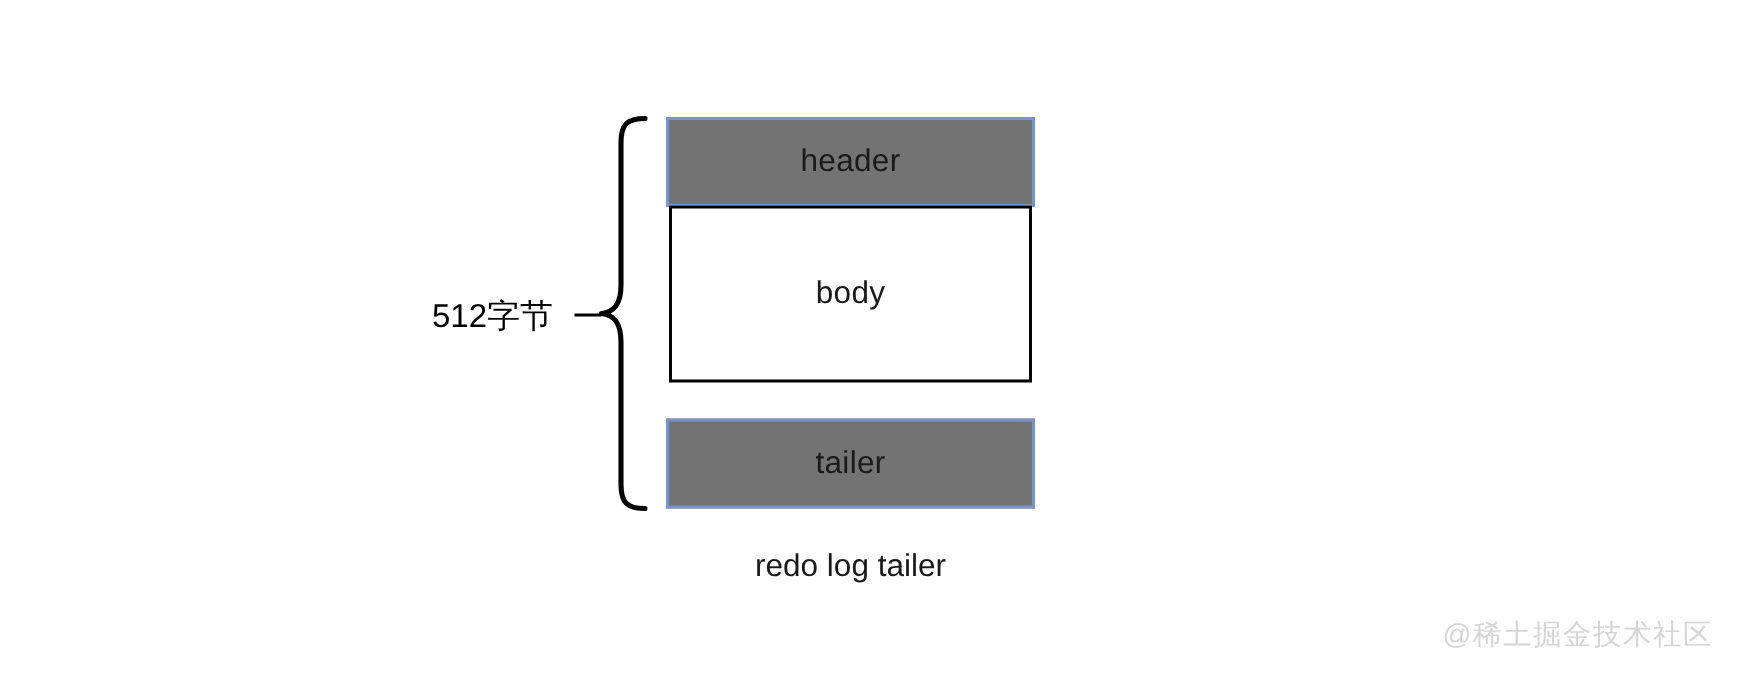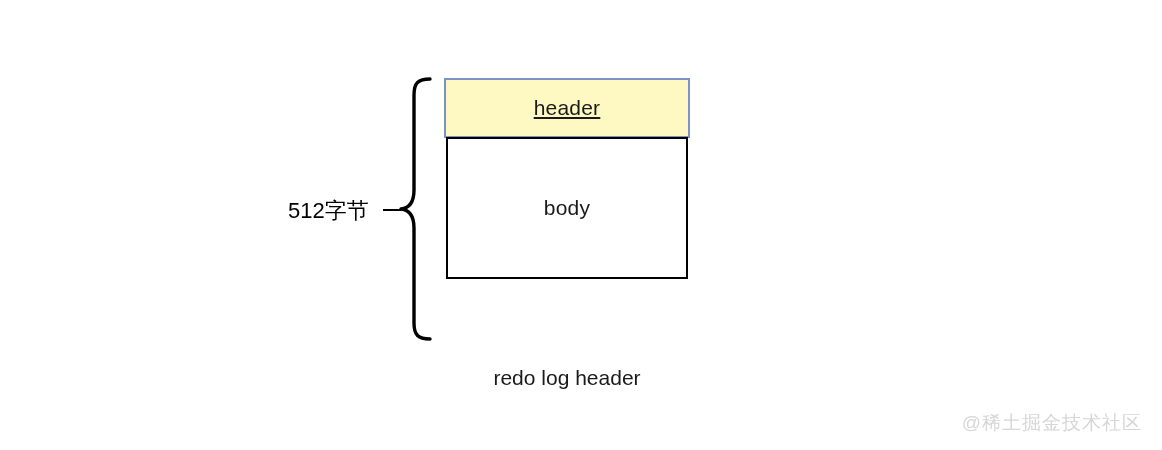--- a/index.html
+++ b/index.html
@@ -69,37 +69,36 @@
     box-sizing: border-box;
     display: flex;
     align-items: center;
     justify-content: center;
     font-size: 21px;
     color: #1a1a1a;
     letter-spacing: 0.2px;
   }
 
   .blk-shaded {
-    background: #fef9c3;
+    background: #737373;
     border: 2px solid #7a94c8;
     left: 0px;
     width: 246px;
-    text-decoration: underline;
   }
 
   #blk-header {
     top: 0px;
     height: 60px;
   }
 
   #blk-body {
     top: 59px;
     left: 2px;
     width: 242px;
-    height: 142px;
+    height: 118px;
     background: #ffffff;
     border: 2px solid #000000;
   }
 
   #blk-tailer {
     top: 201px;
     height: 60px;
   }
 
   
@@ -145,20 +144,23 @@
   <div id="block-stack">
 
     <div class="blk blk-shaded" id="blk-header">
       <span>header</span>
     </div>
 
     <div class="blk" id="blk-body">
       <span>body</span>
     </div>
 
+    <div class="blk blk-shaded" id="blk-tailer">
+      <span>tailer</span>
+    </div>
 
   </div>
 
-  <div id="caption">redo log header</div>
+  <div id="caption">redo log tailer</div>
 
   <div id="watermark">@稀土掘金技术社区</div>
 
 </div>
 
 </body></html>

